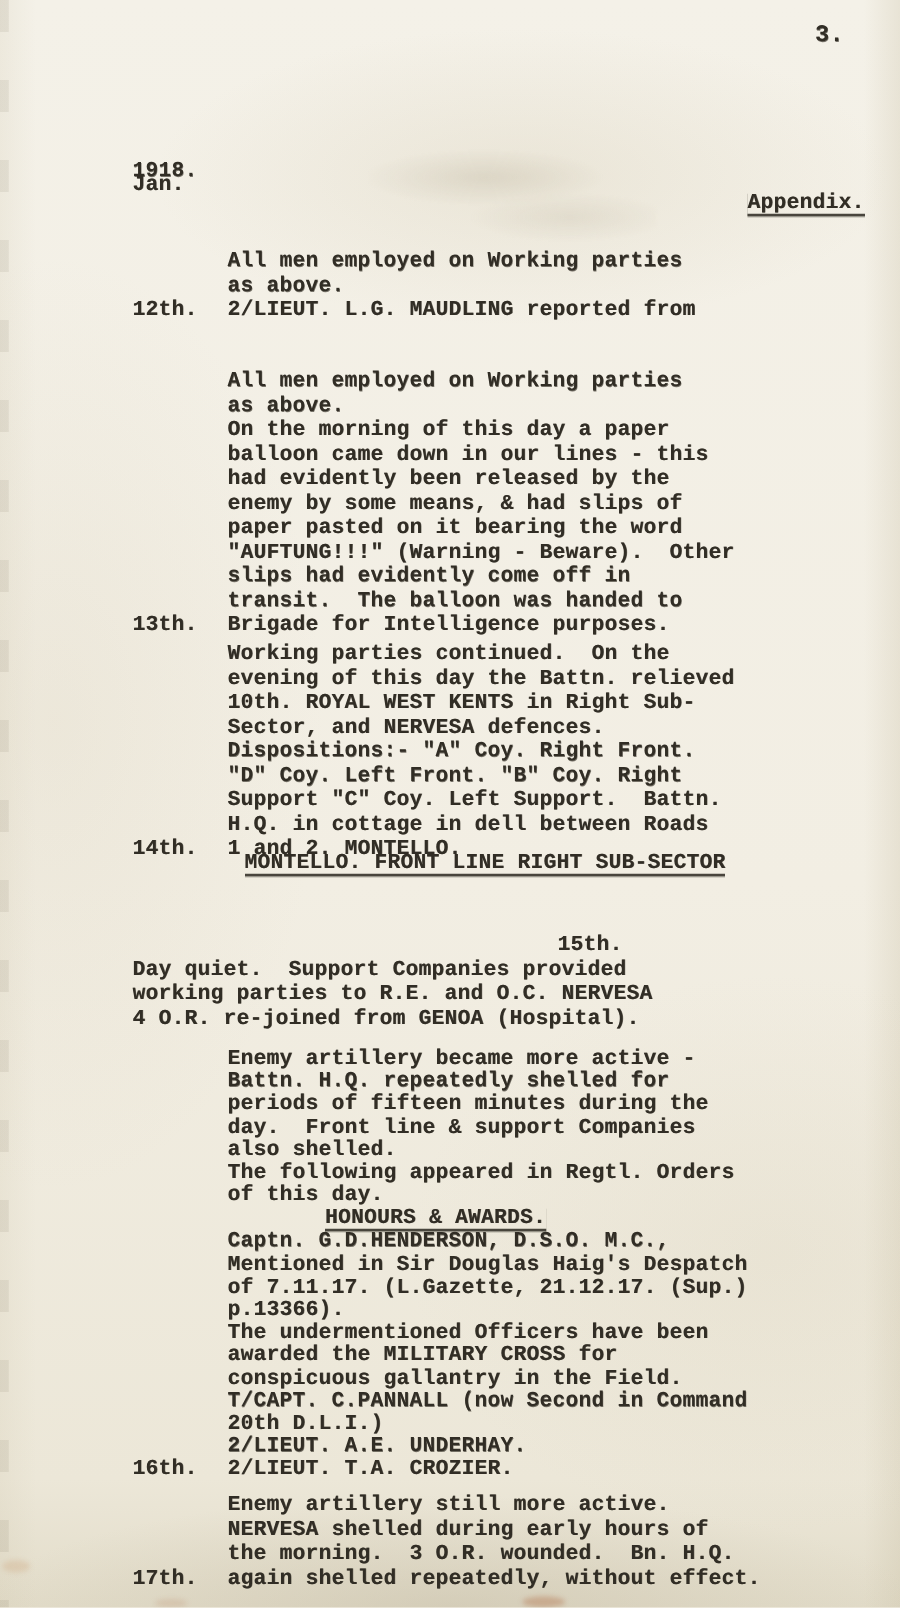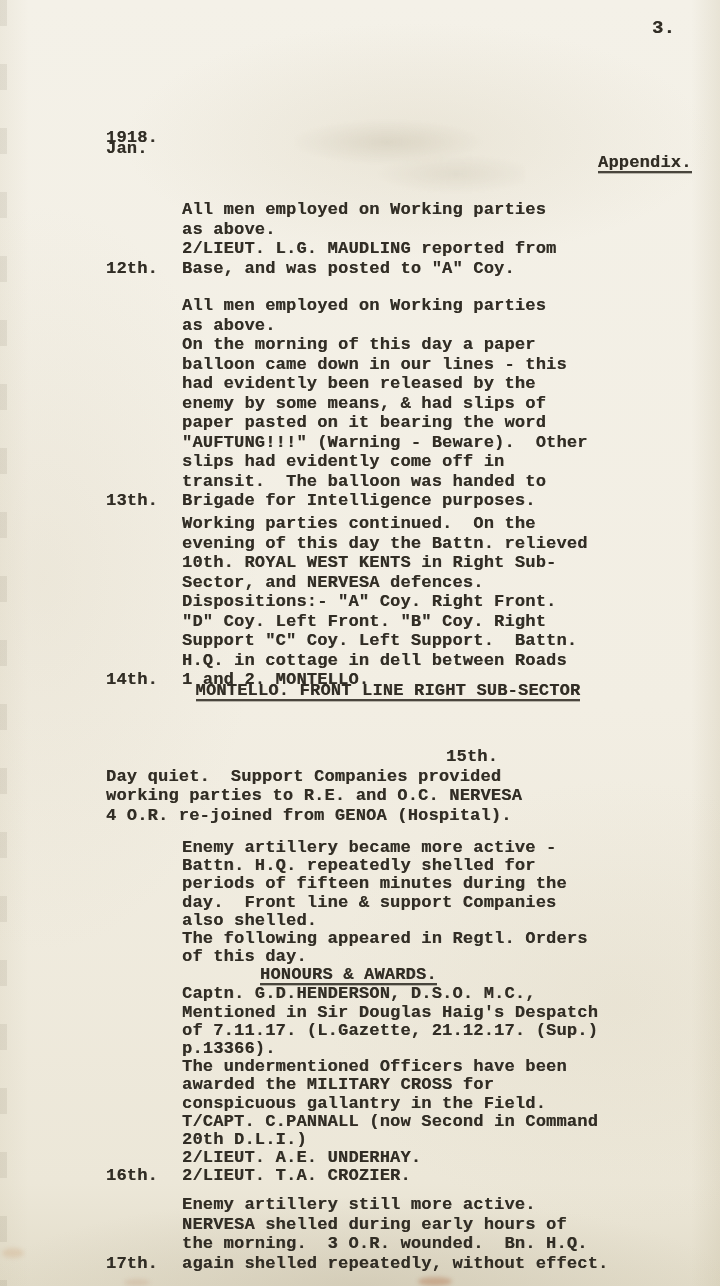--- a/index.html
+++ b/index.html
@@ -65,21 +65,21 @@
   <div class="ghost"></div>
 
   <div class="page-number">3.</div>
   <div class="year-label">1918.</div>
   <div class="month-label">Jan.</div>
   <div class="appendix-label"><span class="u">Appendix.</span></div>
 
   <div>
       <div class="entry" style="top: 188px;">
         <div class="entry-date">12th.</div>
-        <div class="entry-text"><div class="line">All men employed on Working parties</div><div class="line">as above.</div><div class="line">2/LIEUT. L.G. MAUDLING reported from</div><div class="line">Base, and was posted to "A" Coy.</div></div>
+        <div class="entry-text"><div class="line">All men employed on Working parties</div><div class="line">as above.</div><div class="line">2/LIEUT. L.G. MAUDLING reported from</div></div>
       </div>
       <div class="entry" style="top: 284px;">
         <div class="entry-date">13th.</div>
         <div class="entry-text"><div class="line">All men employed on Working parties</div><div class="line">as above.</div><div class="line">On the morning of this day a paper</div><div class="line">balloon came down in our lines - this</div><div class="line">had evidently been released by the</div><div class="line">enemy by some means, &amp; had slips of</div><div class="line">paper pasted on it bearing the word</div><div class="line">"AUFTUNG!!!" (Warning - Beware).  Other</div><div class="line">slips had evidently come off in</div><div class="line">transit.  The balloon was handed to</div><div class="line">Brigade for Intelligence purposes.</div></div>
       </div>
       <div class="entry" style="top: 502px;">
         <div class="entry-date">14th.</div>
         <div class="entry-text"><div class="line">Working parties continued.  On the</div><div class="line">evening of this day the Battn. relieved</div><div class="line">10th. ROYAL WEST KENTS in Right Sub-</div><div class="line">Sector, and NERVESA defences.</div><div class="line">Dispositions:- "A" Coy. Right Front.</div><div class="line">"D" Coy. Left Front. "B" Coy. Right</div><div class="line">Support "C" Coy. Left Support.  Battn.</div><div class="line">H.Q. in cottage in dell between Roads</div><div class="line">1 and 2. MONTELLO.</div></div>
       </div>
       <div class="section-heading" style="top: 681px;">

